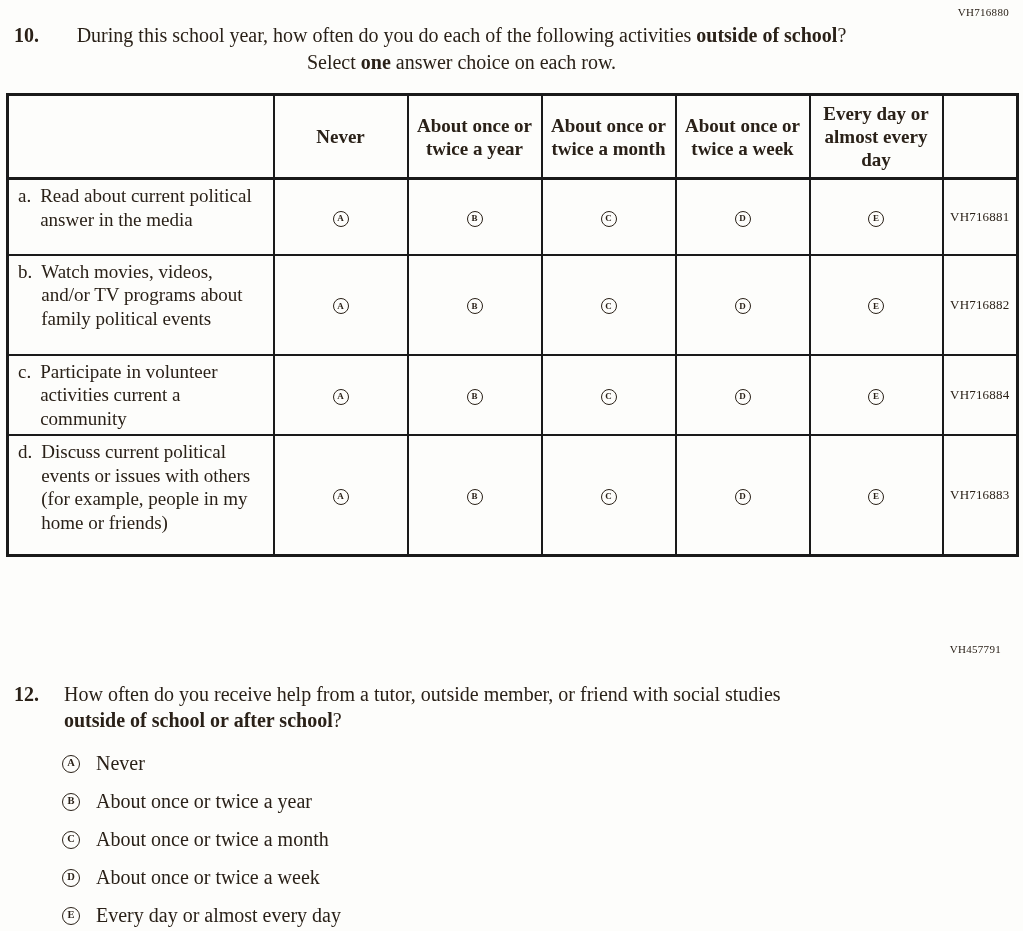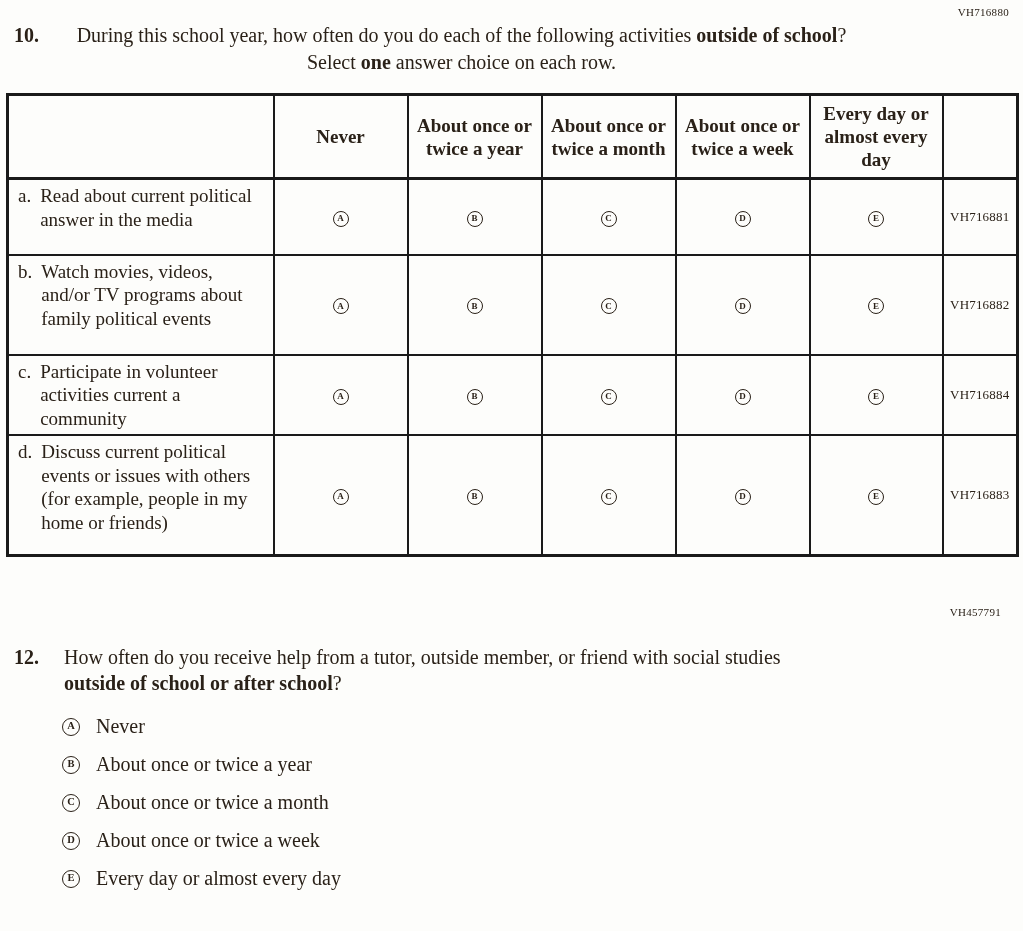--- a/index.html
+++ b/index.html
@@ -12,21 +12,21 @@
     color: #2a2118;
     font-family: "Liberation Serif", serif;
     overflow: hidden;
   }
   .form-code {
     font-size: 11px;
     letter-spacing: 0.3px;
     color: #2a2118;
   }
   .top-code { text-align: right; padding: 6px 14px 0 0; }
-  .mid-code { text-align: right; padding: 0 22px 0 0; margin-top: 49px; }
+  .mid-code { text-align: right; padding: 0 22px 0 0; margin-top: 86px; }
 
   .question {
     display: flex;
     gap: 25px;
     margin-left: 14px;
     margin-top: 4px;
     font-size: 20px;
     line-height: 1.33;
   }
   .qnum { font-weight: bold; white-space: nowrap; }

